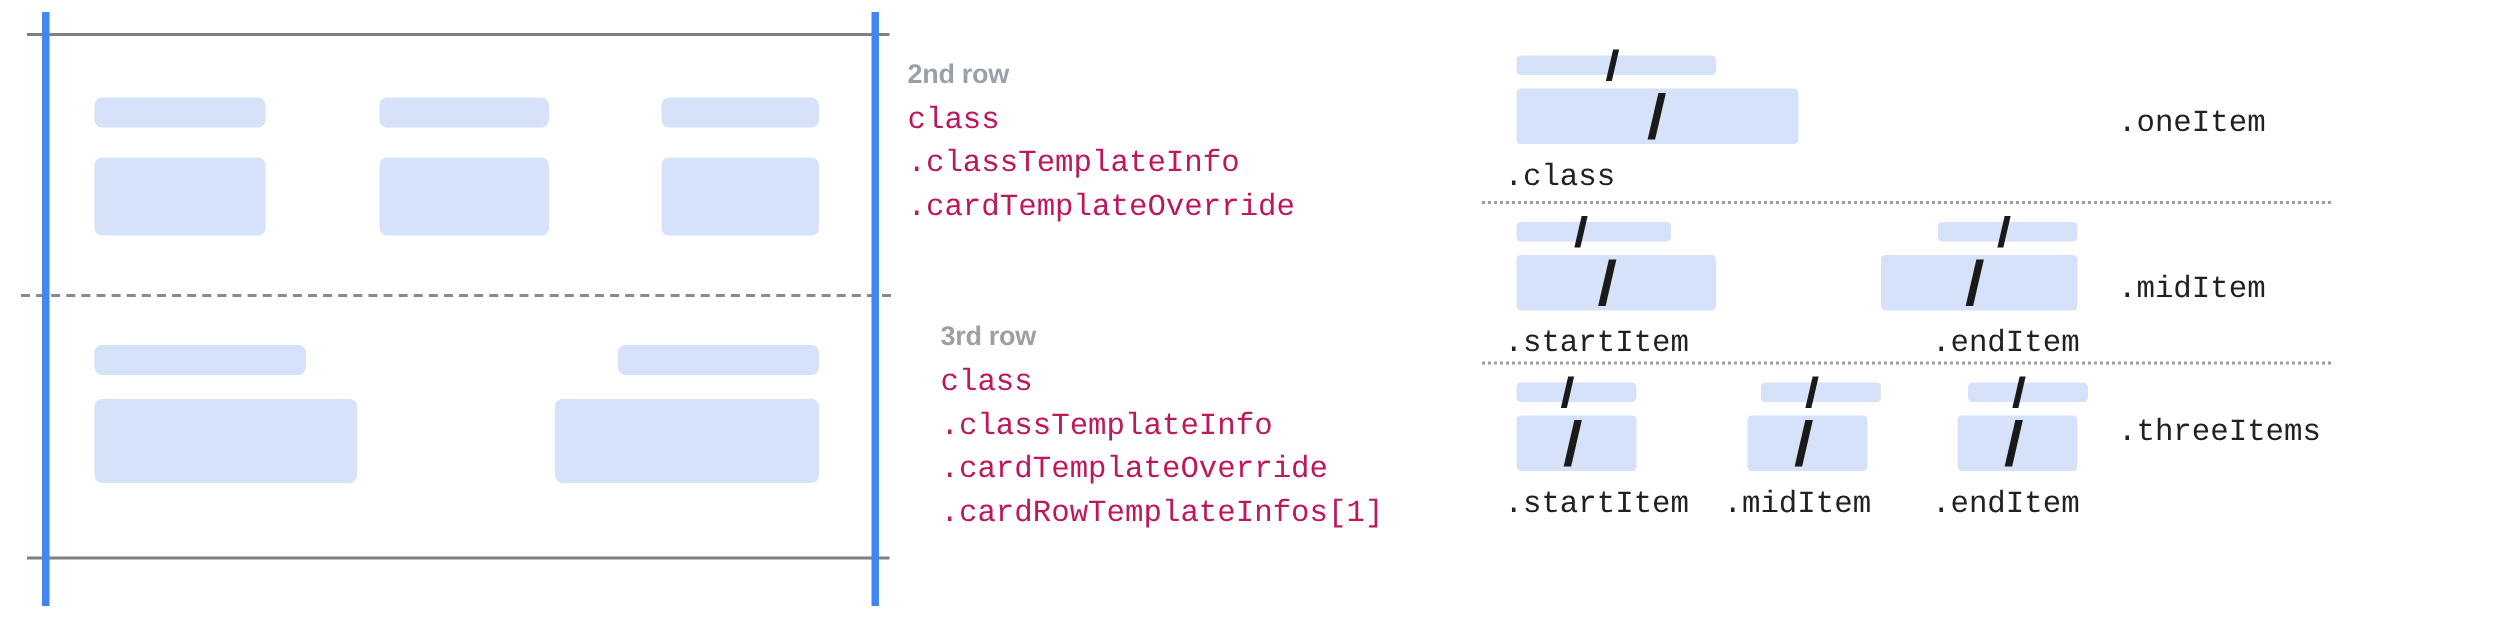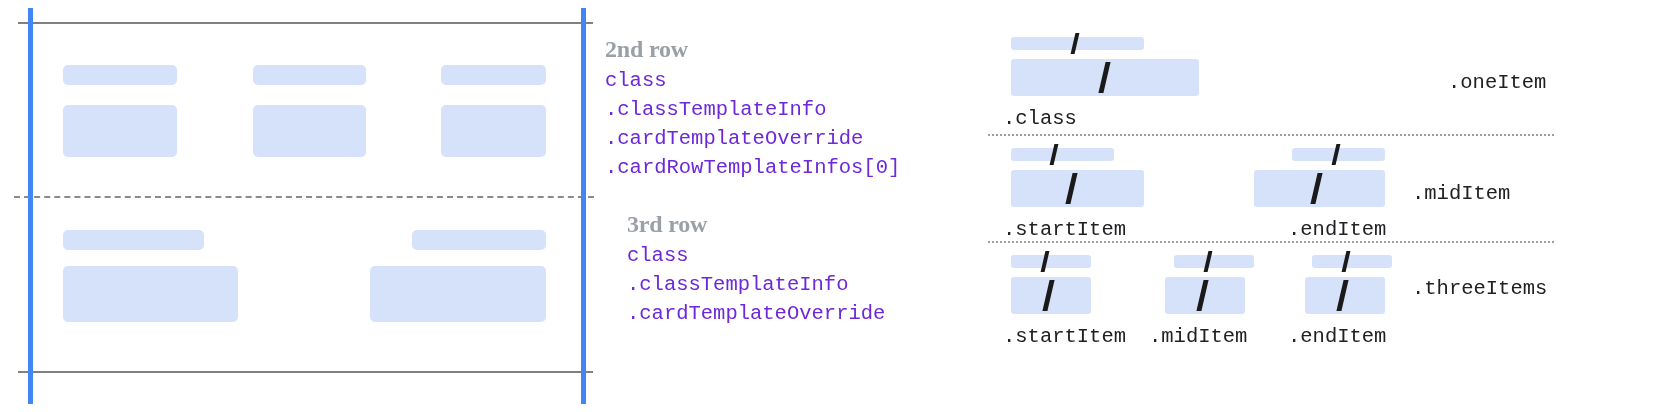--- a/index.html
+++ b/index.html
@@ -41,32 +41,32 @@
 
   .ph {                       
     position: absolute;
     background: #d6e2f9;
     border-radius: 5px;
   }
 
   
   .text-block { position: absolute; }
   .block-title {
-    font-family: Liberation Serif, serif;
+    font-family: Liberation Sans, sans-serif;
     font-weight: bold;
-    font-size: 24px;
+    font-size: 18px;
     color: #9aa0a6;
     letter-spacing: -0.2px;
     line-height: 34px;
     white-space: pre;
   }
   .code-line {
     font-family: "Liberation Mono", monospace;
     font-size: 20.5px;
-    color: #6d28d9;
+    color: #be185d;
     line-height: 29px;
     white-space: pre;
   }
 
   
   #right-panel { position: absolute; left: 0; top: 0; width: 1676px; height: 412px; }
 
   .rule-dotted-h {
     position: absolute;
     height: 0;
@@ -138,45 +138,45 @@
       <div class="ph" style="left:412px; top:230px; width:134px; height:20px;"></div>
       <div class="ph" style="left:370px; top:266px; width:176px; height:56px;"></div>
     </div>
   </div>
 
   <div class="text-block" style="left:605px; top:32px;">
     <div class="block-title">2nd row</div>
     <div class="code-line">class</div>
     <div class="code-line">.classTemplateInfo</div>
     <div class="code-line">.cardTemplateOverride</div>
-    <div class="code-line">.cardRowTemplateInfos[0]</div>
   </div>
 
   <div class="text-block" style="left:605px; top:207px;margin-left:22px;">
     <div class="block-title">3rd row</div>
     <div class="code-line">class</div>
     <div class="code-line">.classTemplateInfo</div>
     <div class="code-line">.cardTemplateOverride</div>
+    <div class="code-line">.cardRowTemplateInfos[1]</div>
   </div>
 
   <div id="right-panel">
 
     <div class="rule-dotted-h" style="left:988px; top:134px; width:566px;"></div>
     <div class="rule-dotted-h" style="left:988px; top:241px; width:566px;"></div>
 
     <div class="item-group">
       <div class="bar-small" style="left:1011px; top:37px; width:133px; height:13px;"></div>
       <div class="slash" style="left:1073px; top:33px; width:4px; height:21px;"></div>
 
       <div class="bar-large" style="left:1011px; top:59px; width:188px; height:37px;"></div>
       <div class="slash" style="left:1102px; top:62px; width:5px; height:31px;"></div>
 
       <div class="item-label" style="left:1003px; top:107px;">.class</div>
 
-      <div class="group-label" style="left:1412px; top:71px;margin-left:36px;">.oneItem</div>
+      <div class="group-label" style="left:1412px; top:71px;">.oneItem</div>
     </div>
 
     <div class="item-group">
       <div class="bar-small" style="left:1011px; top:148px; width:103px; height:13px;"></div>
       <div class="slash" style="left:1052px; top:144px; width:4px; height:21px;"></div>
       <div class="bar-large" style="left:1011px; top:170px; width:133px; height:37px;"></div>
       <div class="slash" style="left:1069px; top:173px; width:5px; height:31px;"></div>
       <div class="item-label" style="left:1003px; top:218px;">.startItem</div>
 
       <div class="bar-small" style="left:1292px; top:148px; width:93px; height:13px;"></div>

